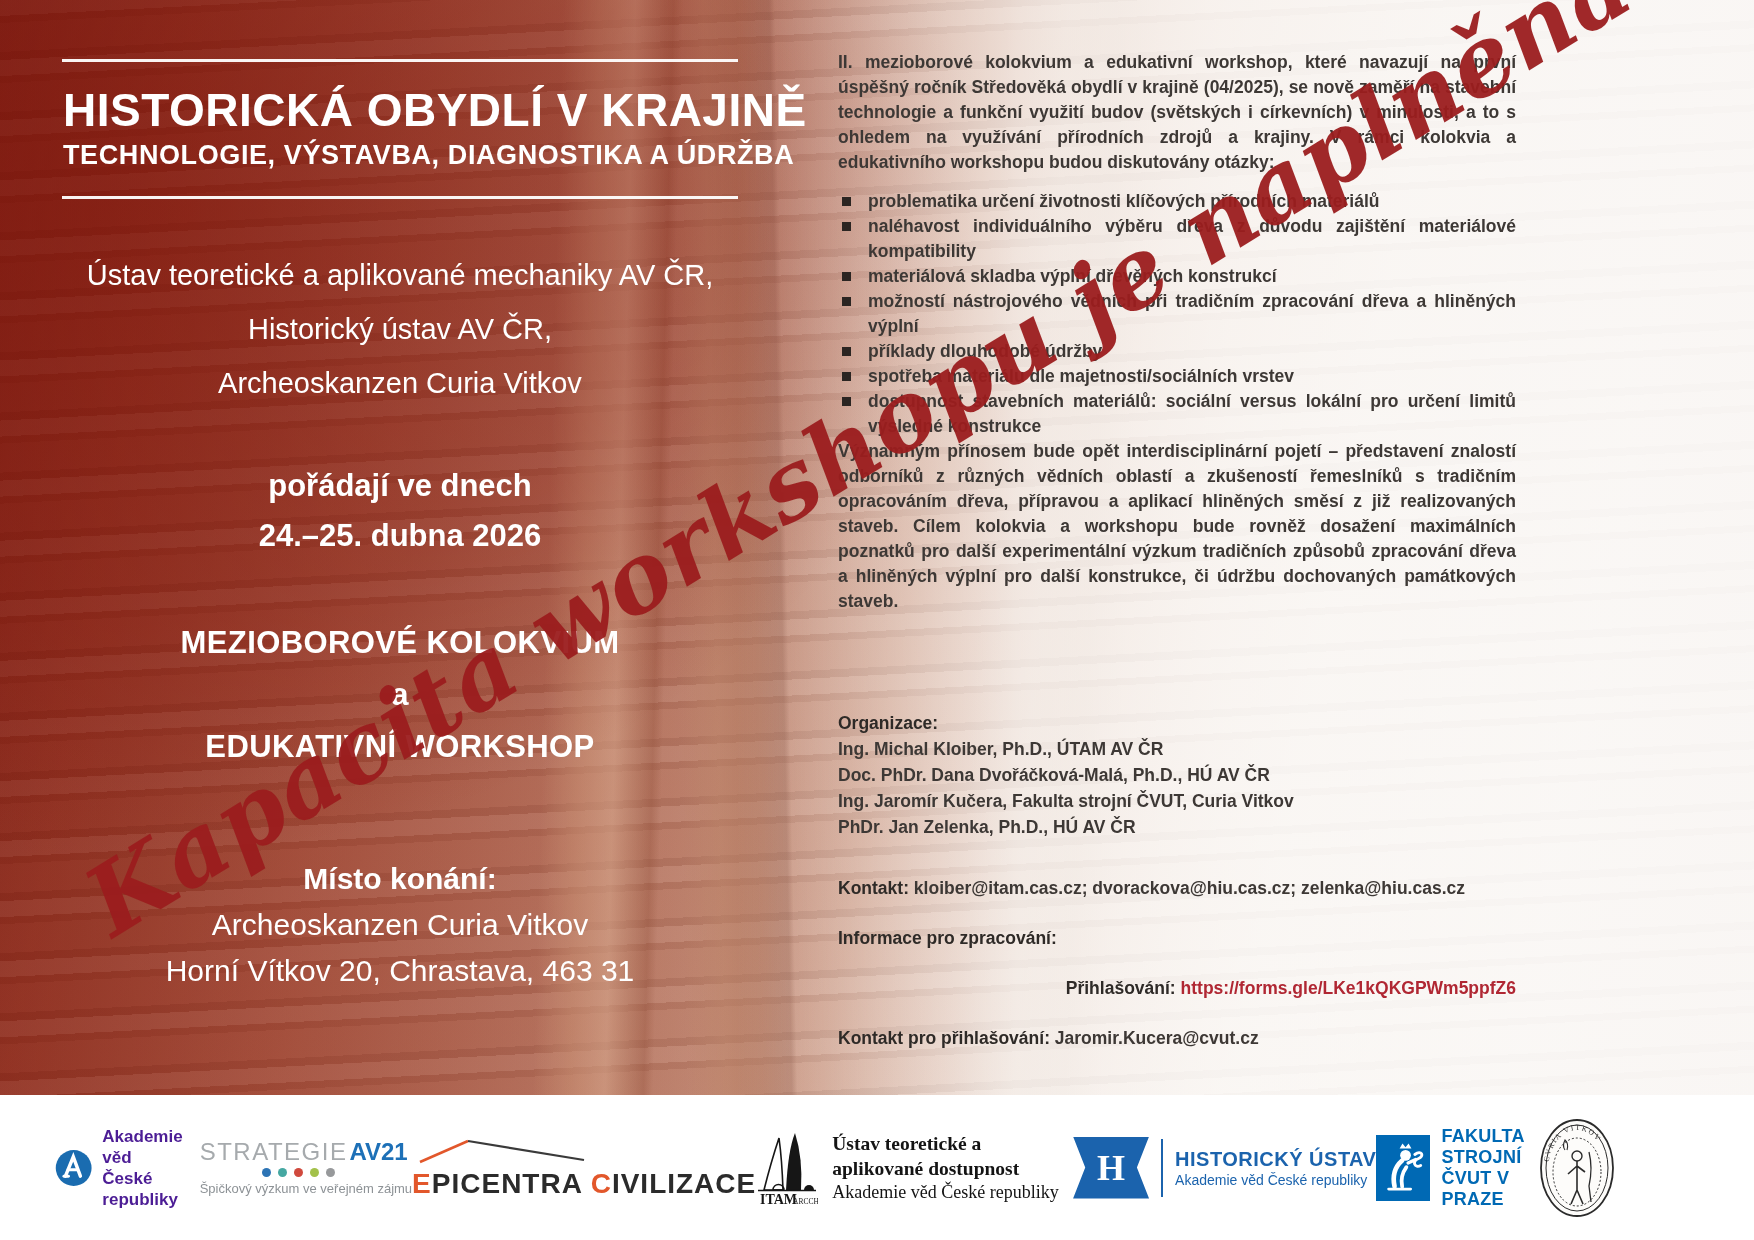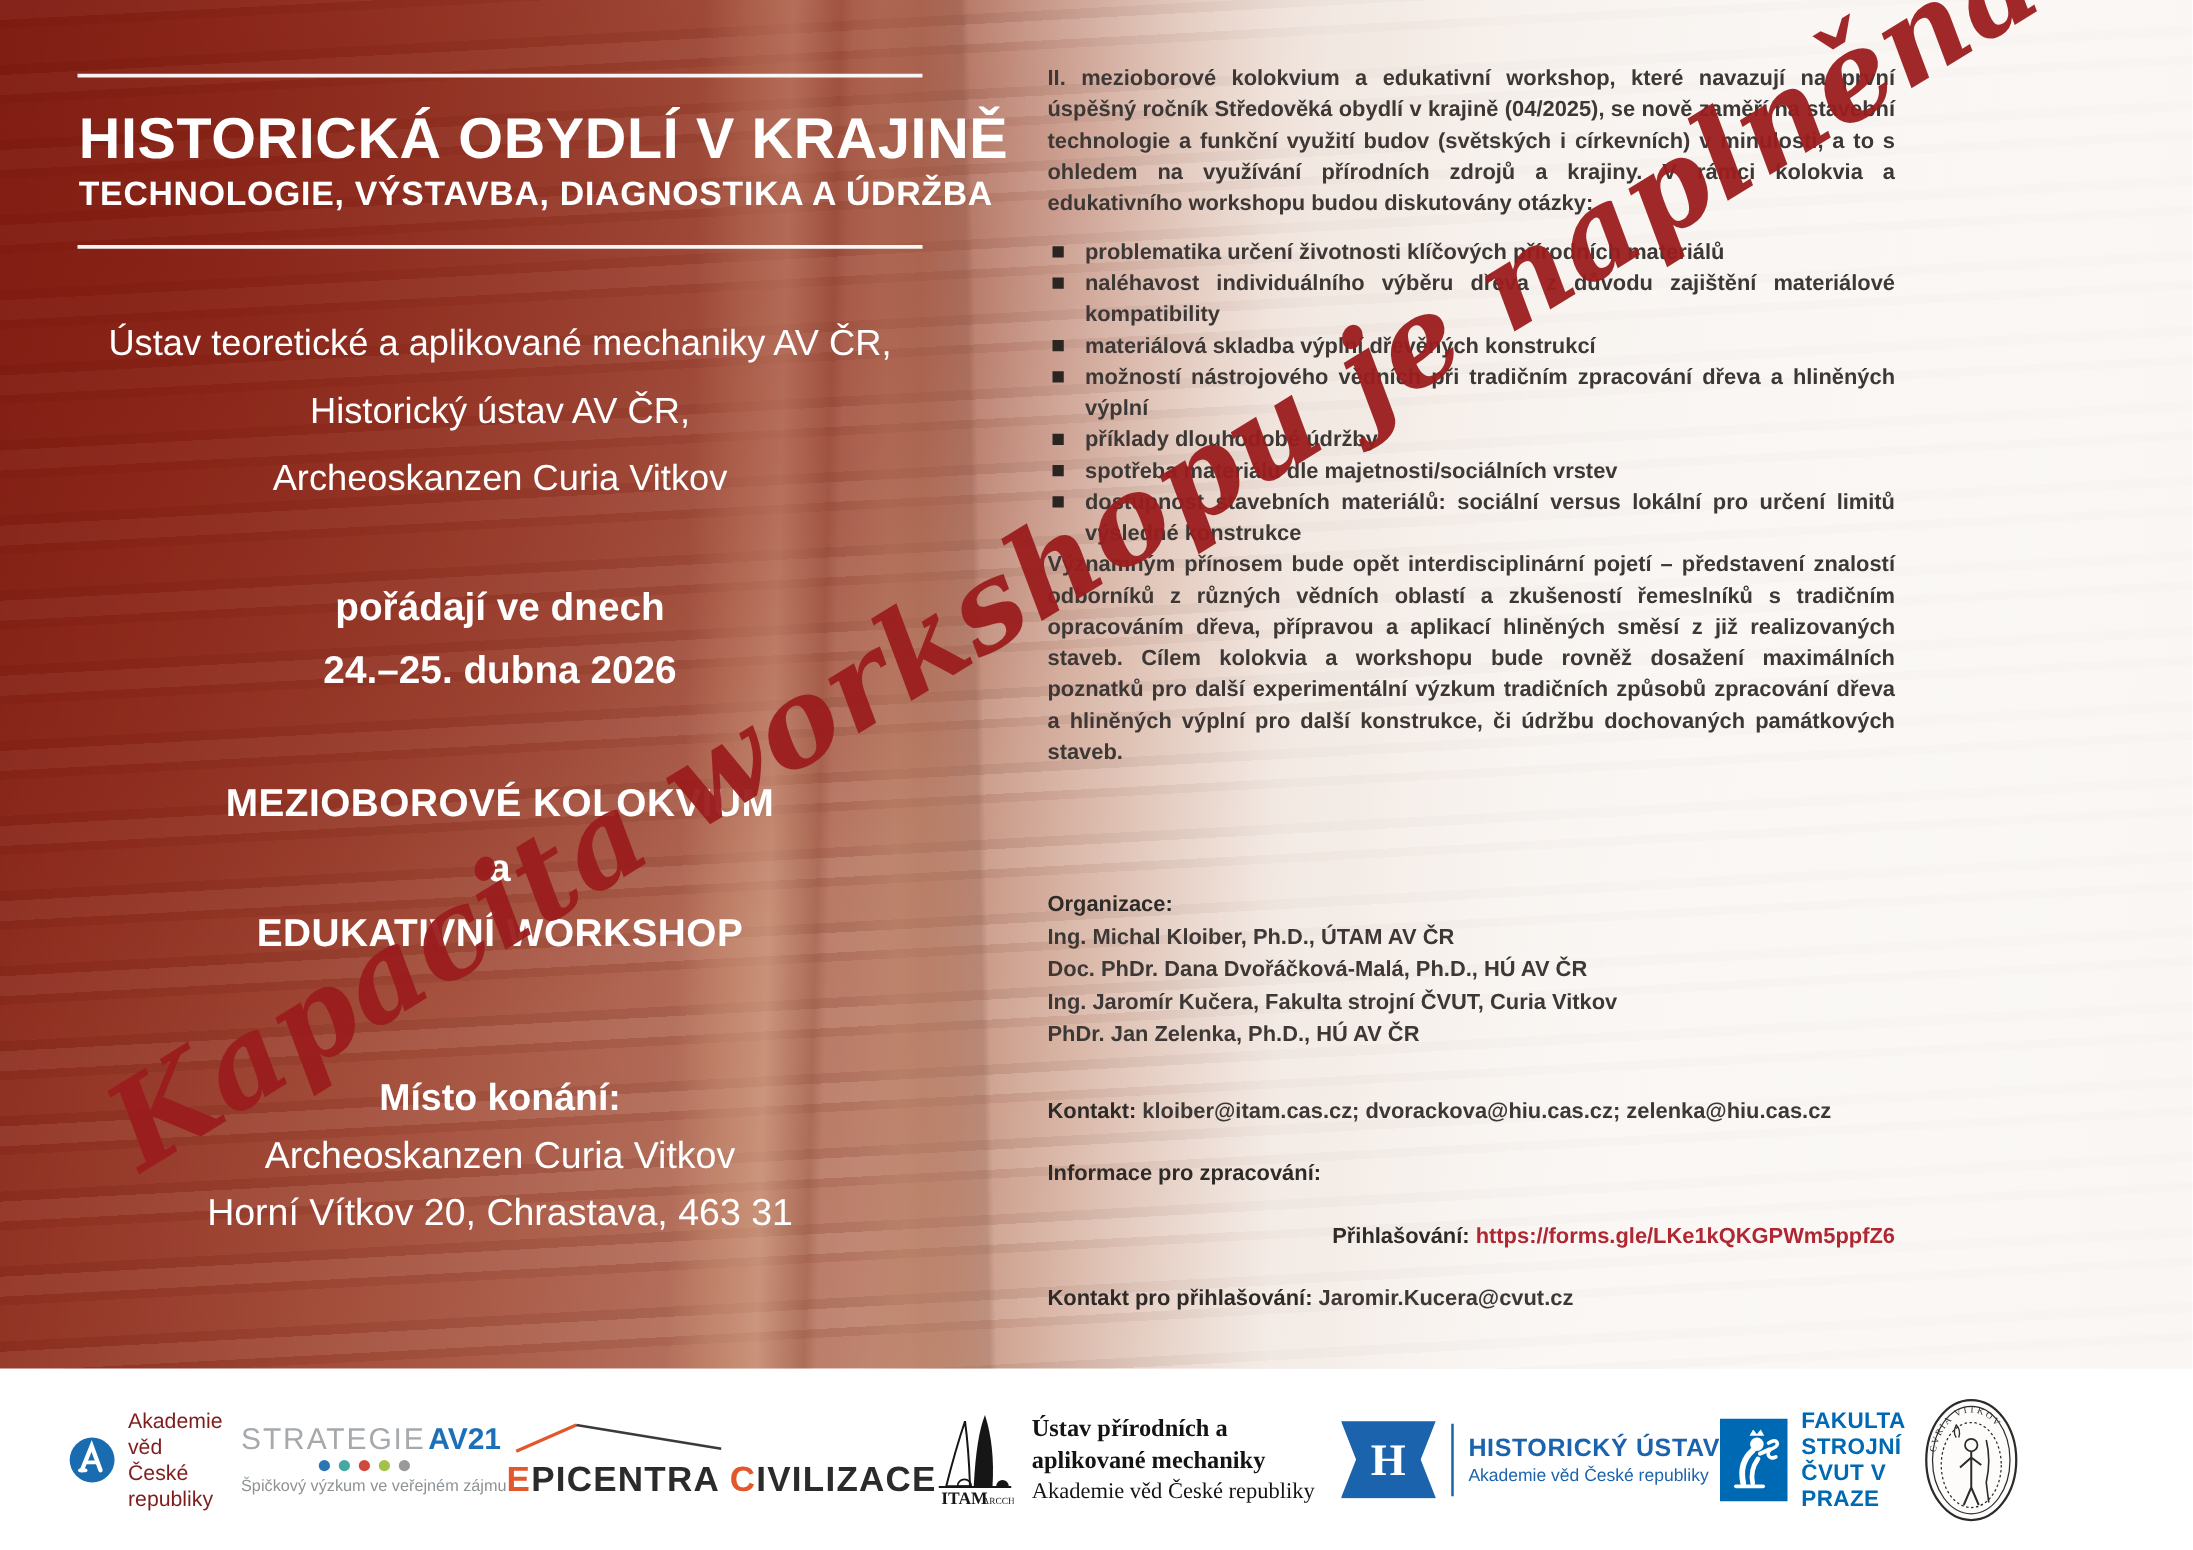--- a/index.html
+++ b/index.html
@@ -107,21 +107,21 @@
   }
 
   
   .logo-band {
     position:absolute; left:0; top:1095px; width:1754px; height:145px; z-index:6;
     background:#ffffff; display:flex; align-items:center;
     justify-content:space-between; padding:0 138px 0 55px;
   }
   .logo { display:flex; align-items:center; }
 
-  .avcr-text { margin-left:10px; color:#7f1d1d; font-size:17px; font-weight:400; line-height:21px; }
+  .avcr-text { margin-left:10px; color:#4c1d95; font-size:17px; font-weight:700; line-height:21px; }
 
   .strat { display:block; }
   .strat-row1 { font-size:24px; line-height:26px; white-space:nowrap; }
   .strat-name { color:#a6aaad; font-weight:400; letter-spacing:1.5px; }
   .strat-brand { color:#1d70b7; font-weight:800; margin-left:2px; }
   .strat-dots { margin:3px 0 0 62px; display:flex; gap:7px; }
   .strat-dots i { width:9px; height:9px; border-radius:50%; display:block; }
   .sd1{background:#2d74b5;} .sd2{background:#45a8a2;} .sd3{background:#d0493d;}
   .sd4{background:#a3c14a;} .sd5{background:#97999b;}
   .strat-tag { margin-top:4px; font-size:13px; color:#8d9296; white-space:nowrap; }
@@ -292,21 +292,21 @@
           <path d="M8 66 Q15 38 23 14 Q26 36 27 66 Z" fill="#ffffff" stroke="#161616" stroke-width="1.6"></path>
           <path d="M30 66 Q32 26 39 9 Q47 34 45 66 Z" fill="#161616"></path>
           <path d="M17 66 a5.5 5.5 0 0 1 11 0 Z" fill="none" stroke="#161616" stroke-width="1.4"></path>
           <path d="M48 66 a5 5 0 0 1 10 0 Z" fill="#161616"></path>
           <line x1="2" y1="66.5" x2="60" y2="66.5" stroke="#161616" stroke-width="1.6"></line>
           <text x="4" y="80" font-family="Liberation Serif, serif" font-size="14" font-weight="bold" fill="#161616">ITAM</text>
           <text x="37" y="80" font-family="Liberation Serif, serif" font-size="7.5" fill="#161616">ARCCHIP</text>
         </svg>
       </div>
       <div class="itam-text">
-        <div class="itam-l1">Ústav přírodních a aplikované mechaniky</div>
+        <div class="itam-l1">Ústav teoretické a aplikované dostupnost</div>
         <div class="itam-l2">Akademie věd České republiky</div>
       </div>
     </div>
 
     <div class="logo">
       <div class="hu-badge">
         <span>H</span>
       </div>
       <div class="hu-divider"></div>
       <div class="hu-text">

